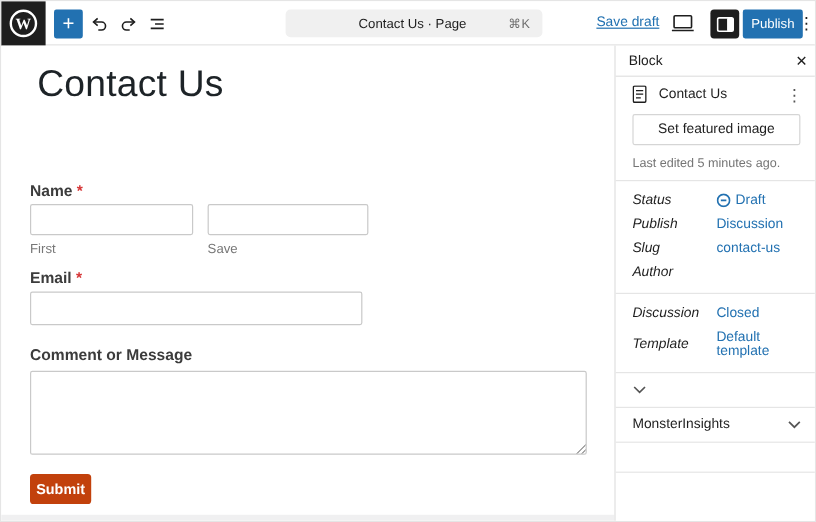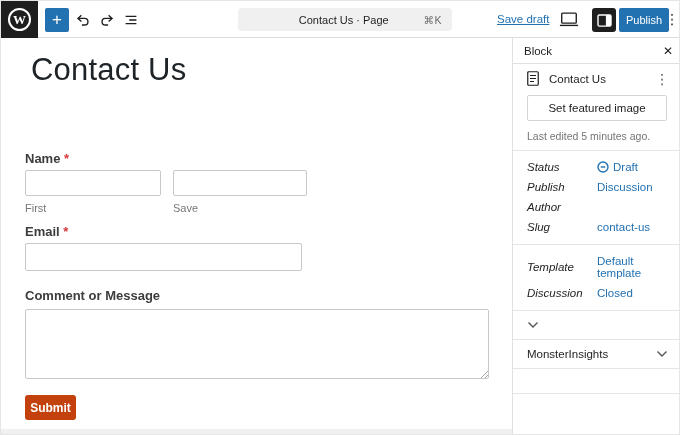--- a/index.html
+++ b/index.html
@@ -177,39 +177,39 @@
             <path d="M3.7 6h4.6" stroke="#2271b1" stroke-width="1.4"></path>
           </svg>
           <span>Draft</span>
         </span>
       </div>
       <div class="sb-row">
         <span class="lbl">Publish</span>
         <span class="val">Discussion</span>
       </div>
       <div class="sb-row">
+        <span class="lbl">Slug</span>
+        <span class="val">contact-us</span>
+      </div>
+      <div class="sb-row">
         <span class="lbl">Author</span>
         <span class="val"></span>
       </div>
-      <div class="sb-row">
-        <span class="lbl">Slug</span>
-        <span class="val">contact-us</span>
-      </div>
     </div>
 
     <hr class="sb-divider">
 
     <div class="sb-rows">
+      <div class="sb-row">
+        <span class="lbl">Discussion</span>
+        <span class="val">Closed</span>
+      </div>
       <div class="sb-row">
         <span class="lbl">Template</span>
         <span class="val">Default template</span>
-      </div>
-      <div class="sb-row">
-        <span class="lbl">Discussion</span>
-        <span class="val">Closed</span>
       </div>
     </div>
 
     <hr class="sb-divider">
 
     <div class="sb-panel">
       <svg width="12" height="8" viewBox="0 0 12 8">
         <path d="M1.5 1.5 6 6l4.5-4.5" fill="none" stroke="#555" stroke-width="1.4"></path>
       </svg>
     </div>

